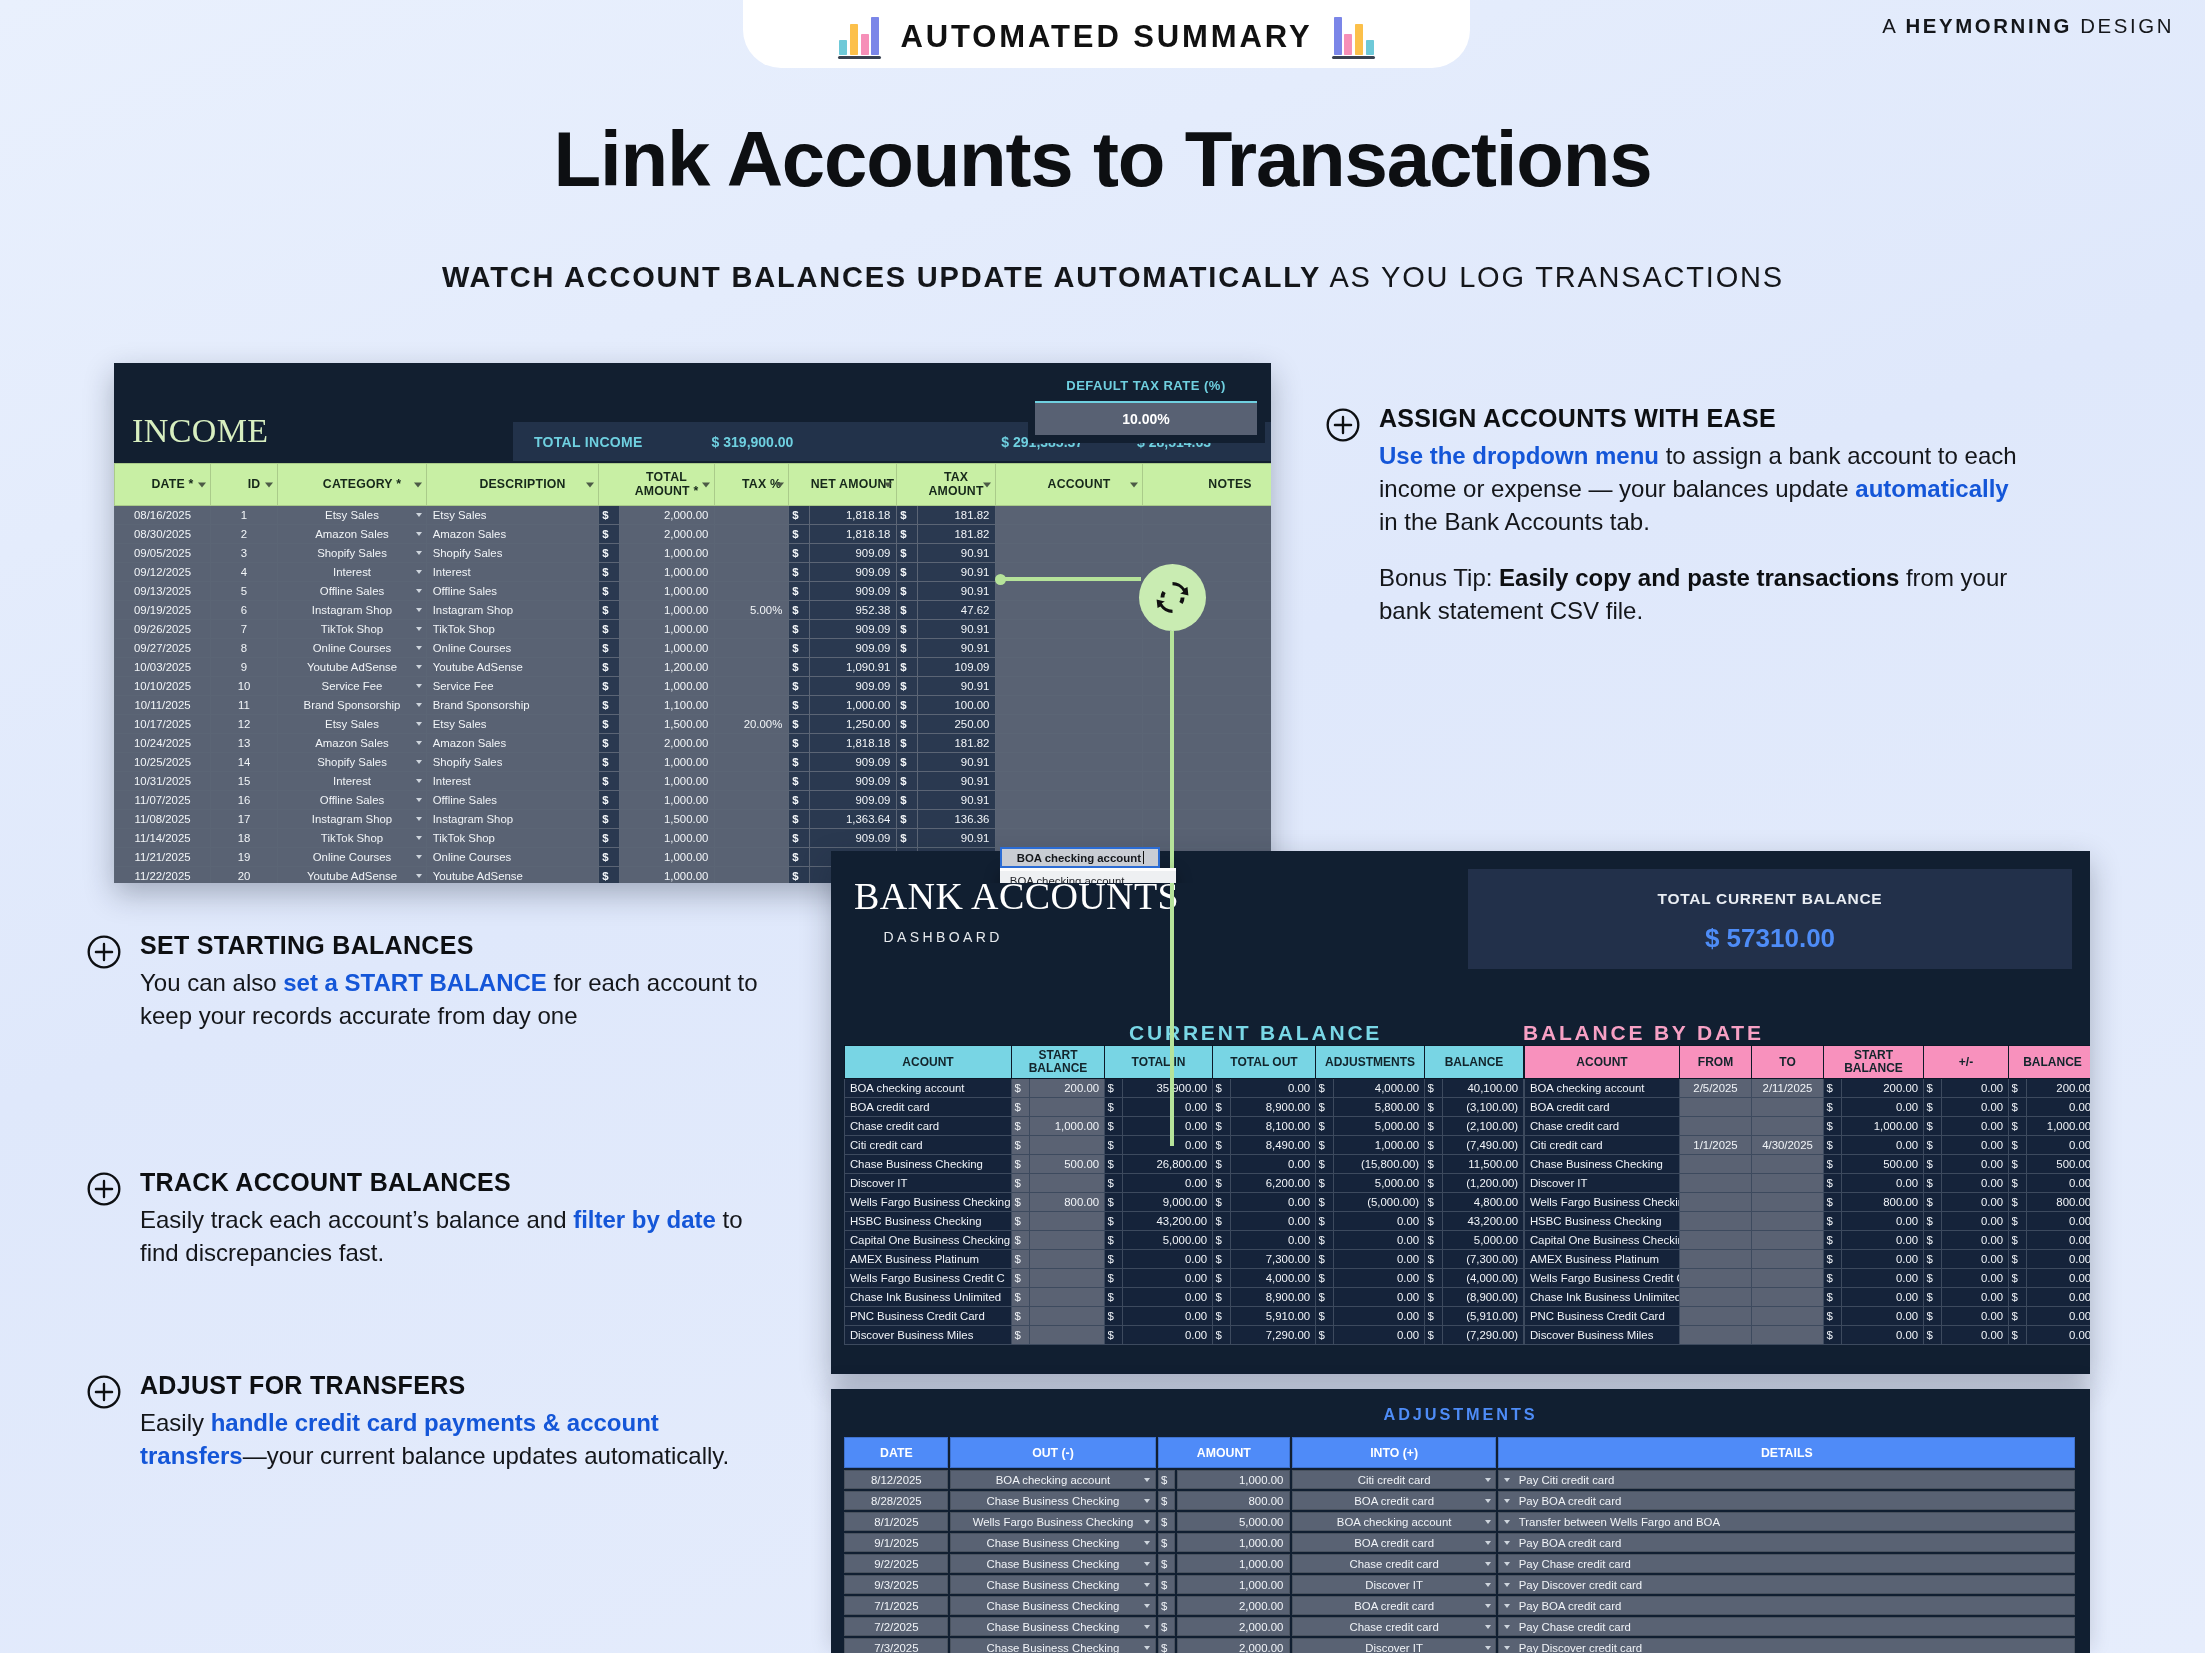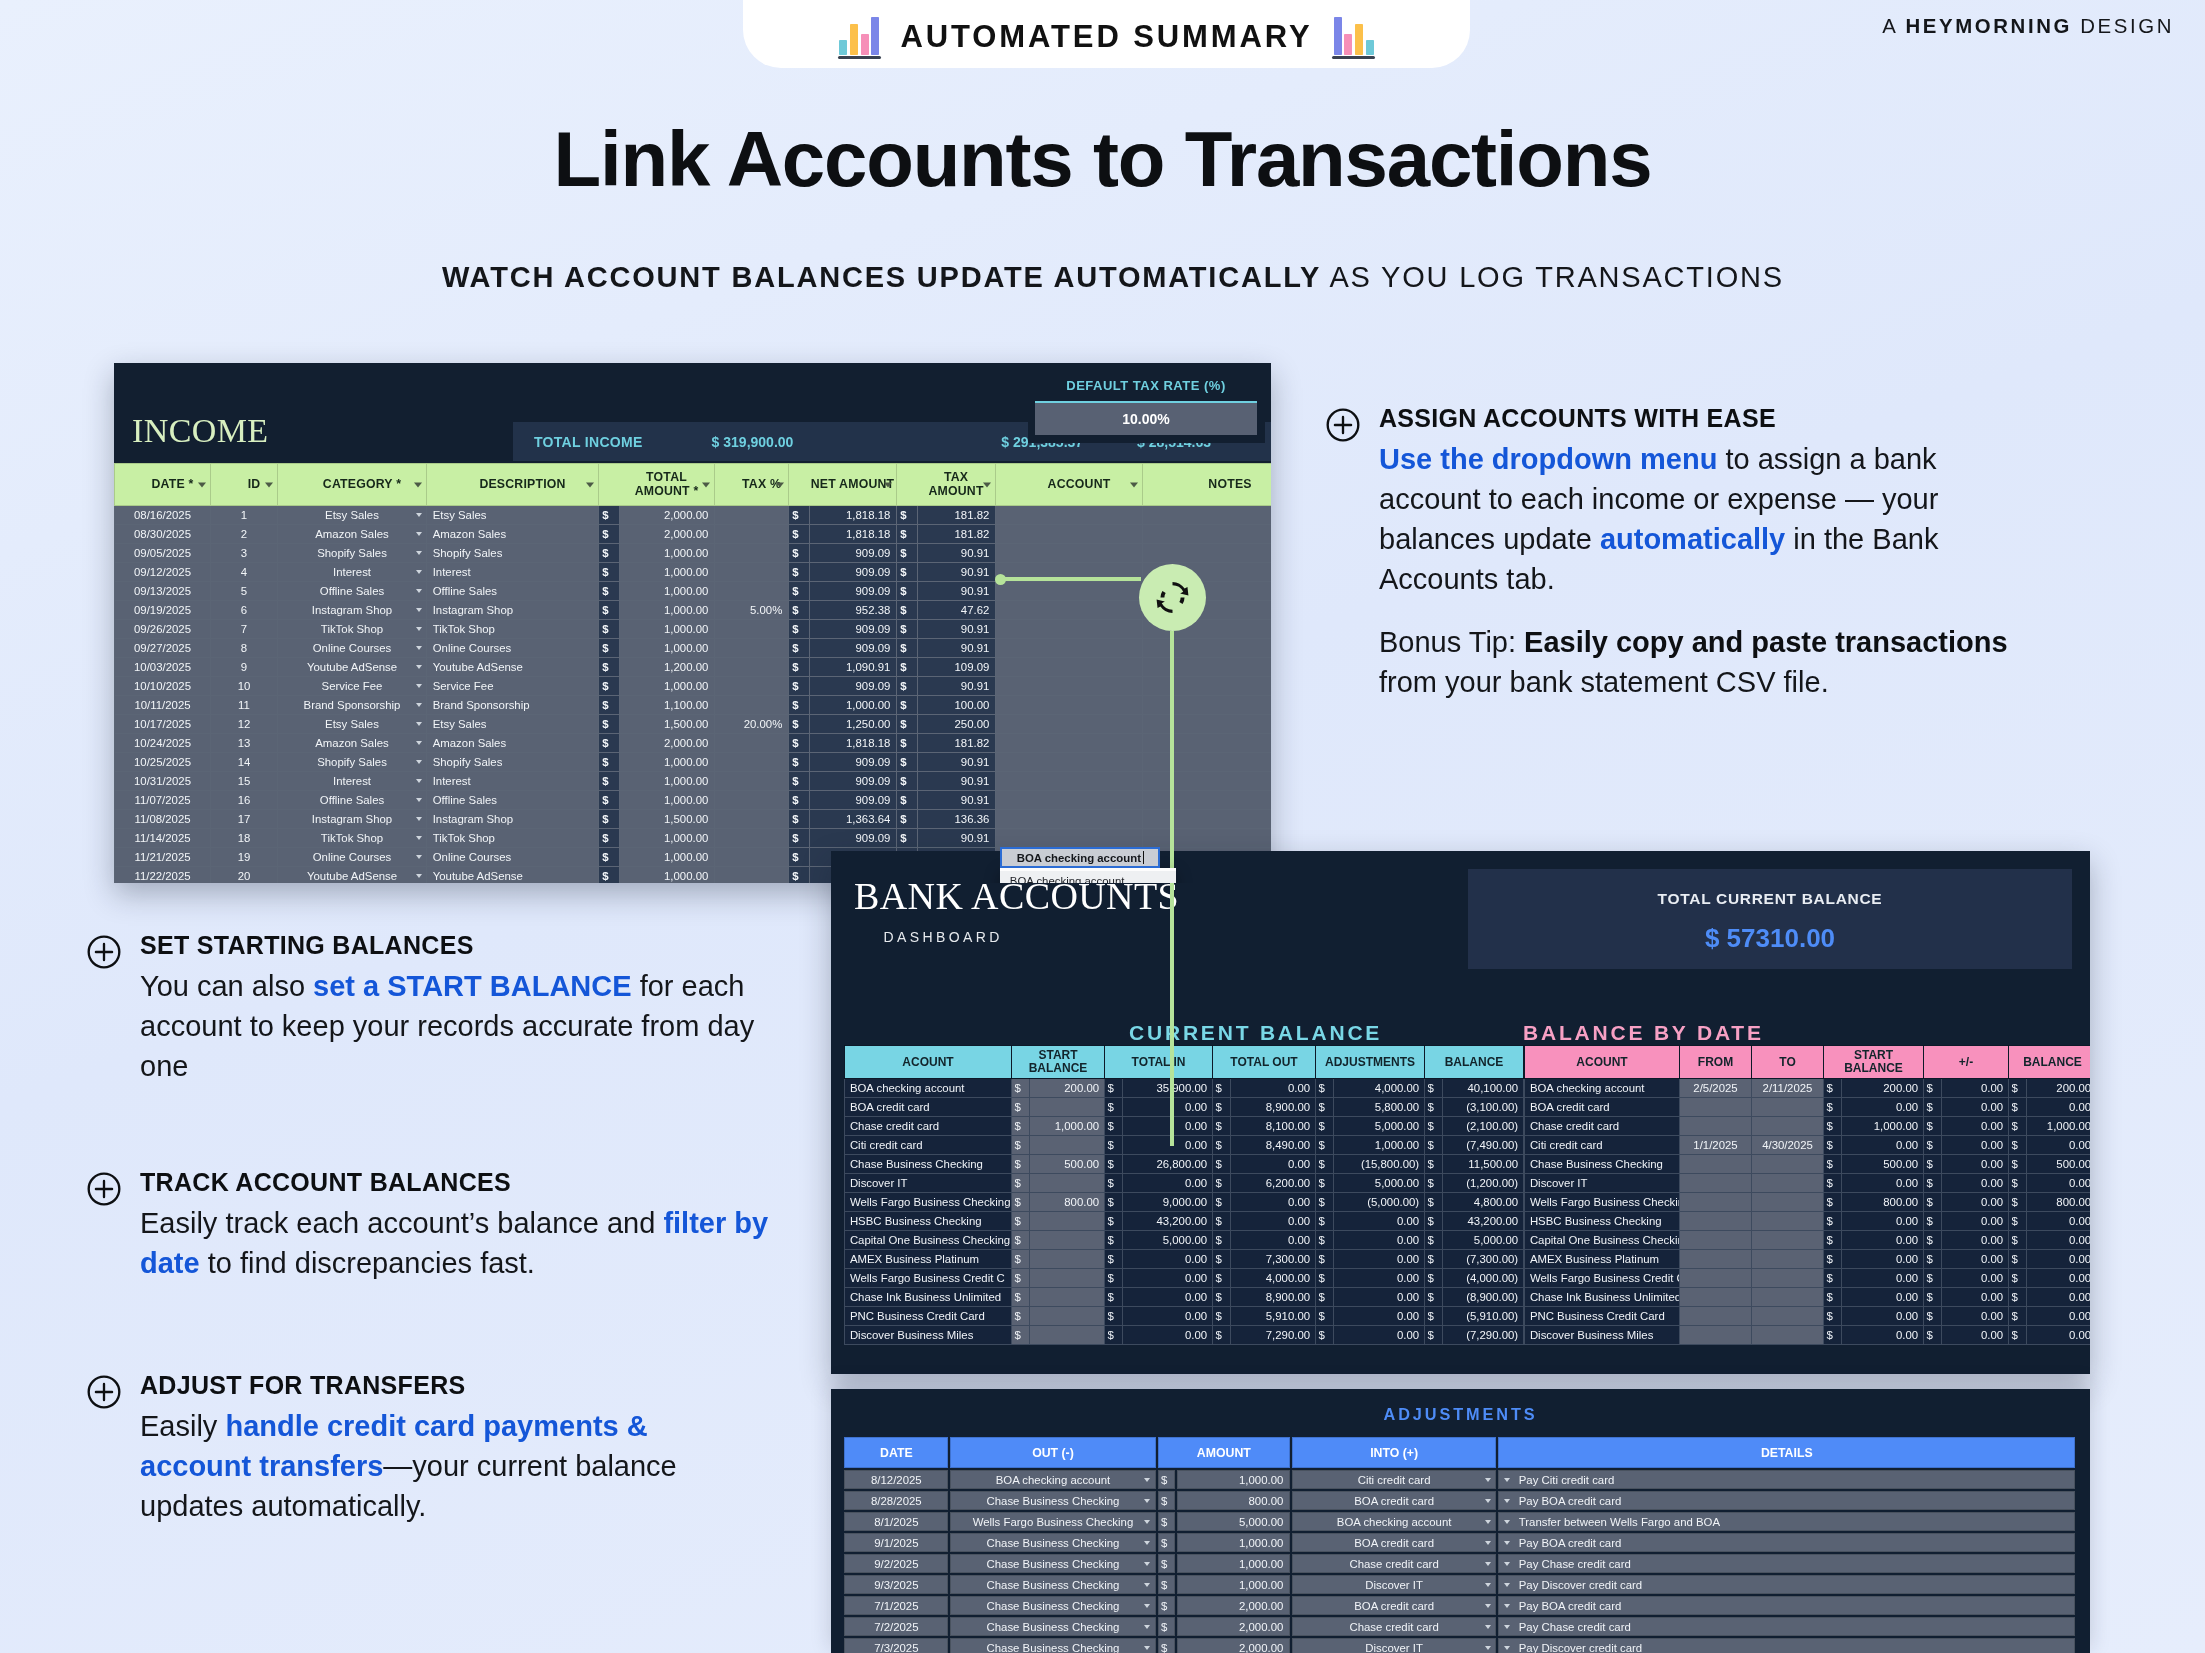--- a/index.html
+++ b/index.html
@@ -189,21 +189,21 @@
   .dcell-l { position: relative; text-align: left; padding-left: 19.6px !important; }
   .dcell-l .cv { position: absolute; left: 4.9px; top: 50%; transform: translateY(-50%);
     width: 0; height: 0; border-left: 3.3px solid transparent; border-right: 3.3px solid transparent;
     border-top: 4.1px solid #cfd6de; }
 
   
   .feat { position: absolute; display: flex; gap: 18px; }
   .plus-icon { flex: 0 0 auto; width: 36px; height: 36px; margin-top: 3.3px; }
   .feat-body { max-width: 645px; }
   .feat-h { font-size: 25px; font-weight: 800; letter-spacing: 0.3px; color: #0d0f12; margin-bottom: 5.7px; }
-  .feat-p { font-size: 29px; line-height: 1.38; color: #14161a; }
+  .feat-p { font-size: 24px; line-height: 1.38; color: #14161a; }
   .feat-p b.blue { color: #1456d8; font-weight: 800; }
   .feat-p b.blk { font-weight: 800; color: #0d0f12; }
   .feat-gap { height: 23px; }
 </style>
 </head>
 <body>
 
 <div class="badge">
   <span class="barchart">
     <i class="bar" style="height:14.7px;background:#6ec9d8"></i>

